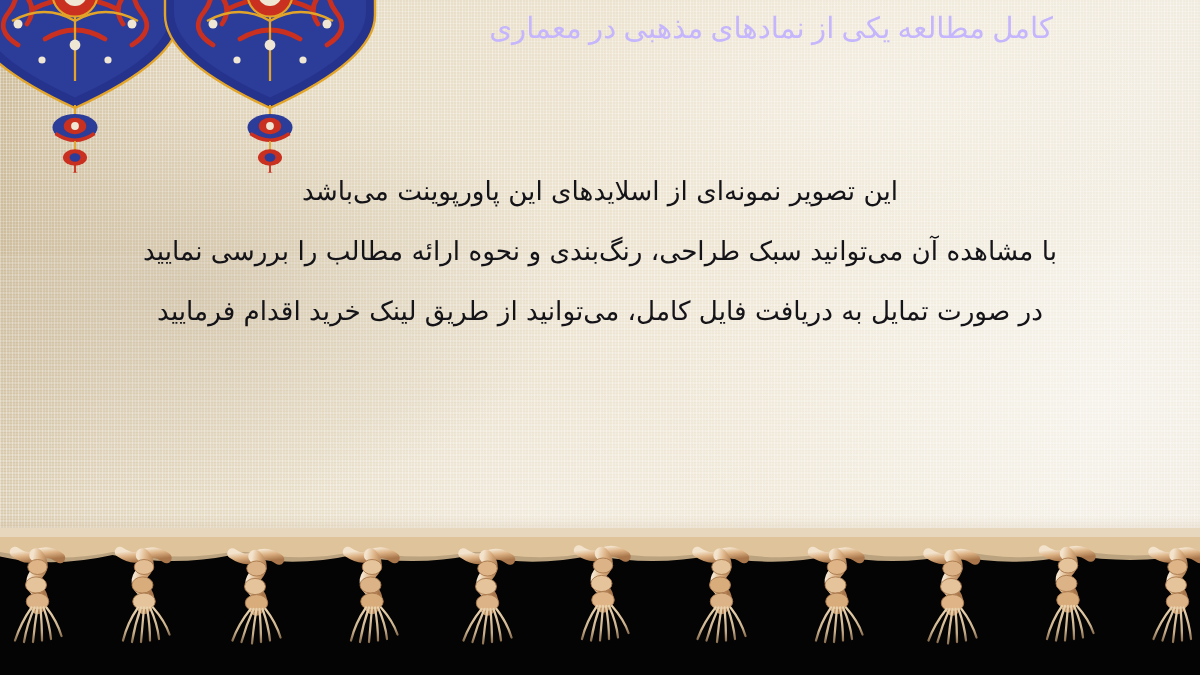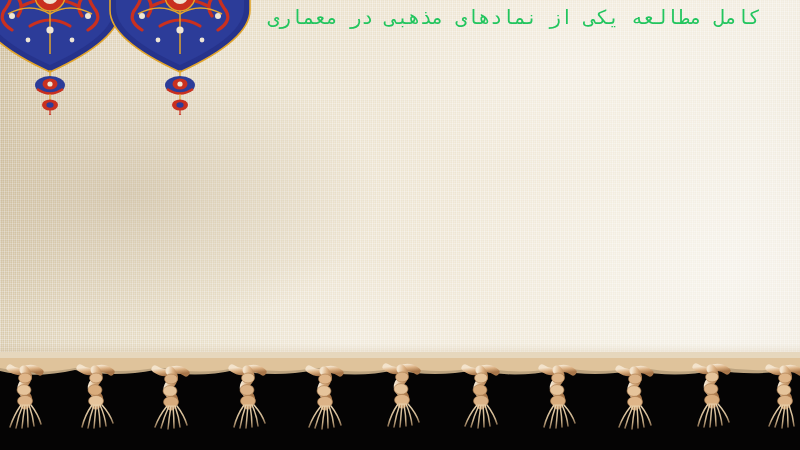--- a/index.html
+++ b/index.html
@@ -75,24 +75,24 @@
   }
 
   
   .title-block {
     position:absolute;
     left:260px; top:4px; width:508px;
     text-align:center;
     direction:rtl;
   }
   .title-line {
-    font-family:Liberation Mono, monospace;
+    font-family:Liberation Serif, serif;
     font-size:19.5px;
     line-height:31px;
-    color:#22c55e;
+    color:#c4b5fd;
     letter-spacing:0;
     white-space:nowrap;
   }
 
   .body-block {
     position:absolute;
     left:0; top:108px; width:800px;
     text-align:center;
     direction:rtl;
   }
@@ -223,20 +223,25 @@
         <path d="M 0 34 L 0 40" stroke="#c9301f" stroke-width="1.2"></path>
         <path d="M 0 38 l 4.2 3 -1.6 5 -5.2 0 -1.6 -5 z" fill="#c9301f"></path>
       </g>
     </g>
   </svg>
 
   <div class="title-block">
     <div class="title-line">کامل مطالعه یکی از نمادهای مذهبی در معماری</div>
   </div>
 
+  <div class="body-block">
+    <div class="body-line l1">این تصویر نمونه‌ای از اسلایدهای این پاورپوینت می‌باشد</div>
+    <div class="body-line l2">با مشاهده آن می‌توانید سبک طراحی، رنگ‌بندی و نحوه ارائه مطالب را بررسی نمایید</div>
+    <div class="body-line l3">در صورت تمایل به دریافت فایل کامل، می‌توانید از طریق لینک خرید اقدام فرمایید</div>
+  </div>
 
   <div class="fringe-wrap">
     <div class="black-base"></div>
     <svg width="800" height="98" viewBox="0 0 800 98" style="position:absolute;left:0;top:0;">
       <defs>
         <linearGradient id="cord" x1="0" y1="0" x2="0" y2="1">
           <stop offset="0%" stop-color="#f0ddc2"></stop>
           <stop offset="40%" stop-color="#dcb384"></stop>
           <stop offset="100%" stop-color="#b78css"></stop>
         </linearGradient>

